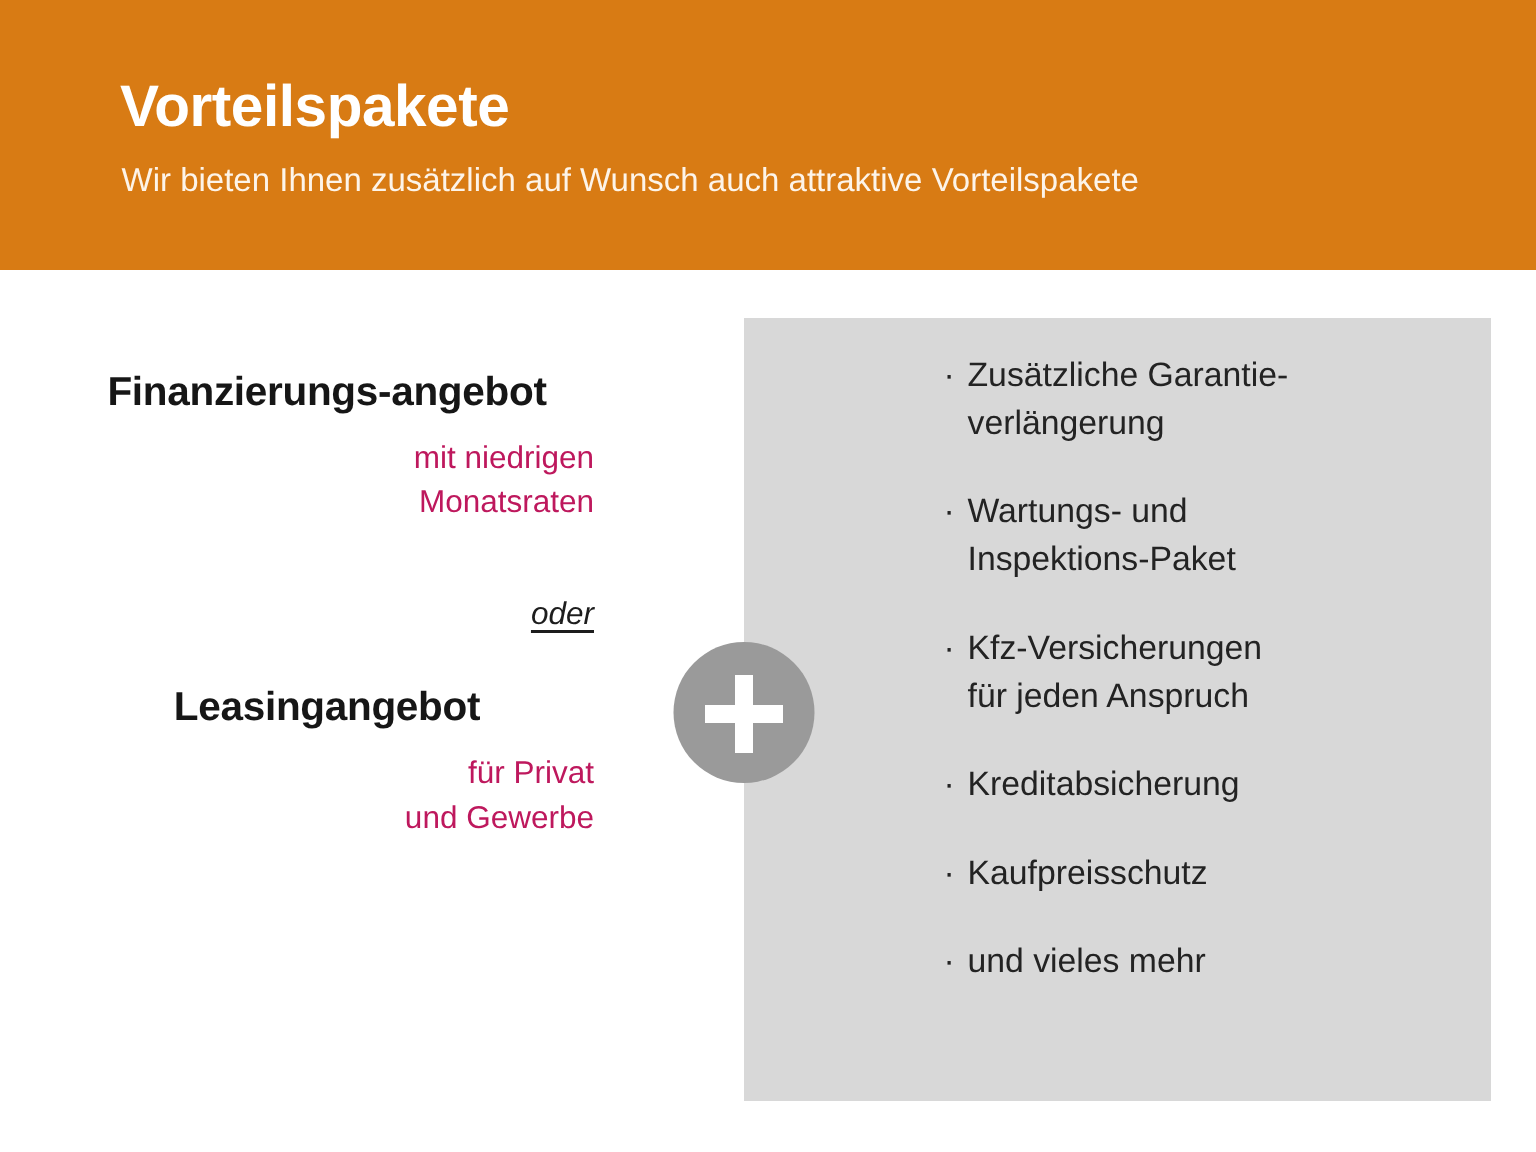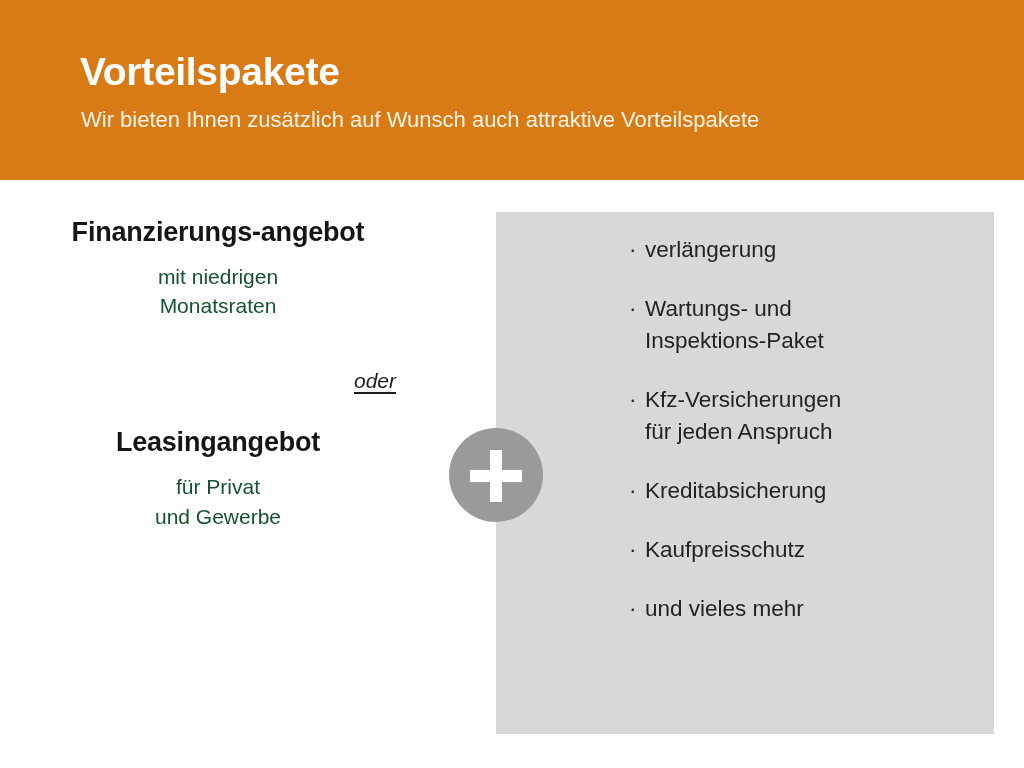--- a/index.html
+++ b/index.html
@@ -58,38 +58,39 @@
     top: 180px;
     width: 1024px;
     height: 588px;
     background: #ffffff;
   }
 
   
   .left-column {
     position: absolute;
     left: 40px;
-    top: 35px;
+    top: 64px;
     width: 356px;
     text-align: center;
   }
   .offer-heading {
     margin: 0;
     font-size: 27px;
     font-weight: 700;
     color: #161616;
     line-height: 1.28;
     letter-spacing: -0.2px;
   }
   .offer-detail {
     margin: 12px 0 0 0;
     font-size: 21px;
     font-weight: 400;
-    color: #14532d;
+    color: #be185d;
     line-height: 1.42;
+    text-align: right;
   }
   .offer-detail span {
     display: block;
   }
   .or-divider {
     margin: 0;
     padding: 0;
     text-align: right;
   }
   .or-word {
@@ -214,20 +215,21 @@
   <div class="plus-badge">
     <span class="bar-h"></span>
     <span class="bar-v"></span>
   </div>
 
   <div class="benefits-panel">
     <ul class="benefits-list">
 
       <li class="benefit-item">
         <span class="benefit-bullet">·</span>
+        <span class="benefit-text">Zusätzliche Garantie-</span>
         <span class="benefit-text">verlängerung</span>
       </li>
 
       <li class="benefit-item">
         <span class="benefit-bullet">·</span>
         <span class="benefit-text">Wartungs- und</span>
         <span class="benefit-text">Inspektions-Paket</span>
       </li>
 
       <li class="benefit-item">

